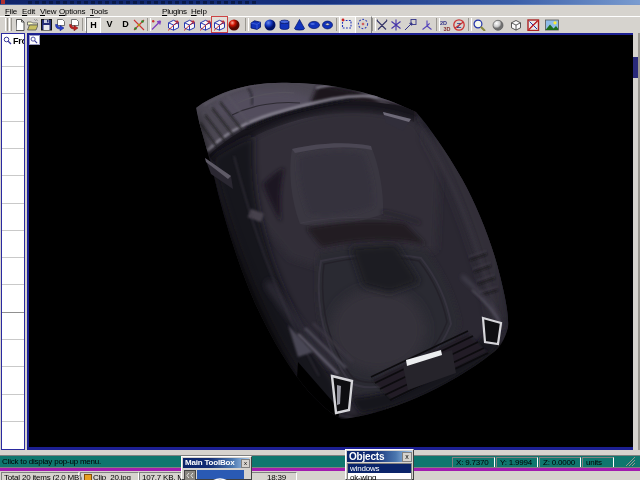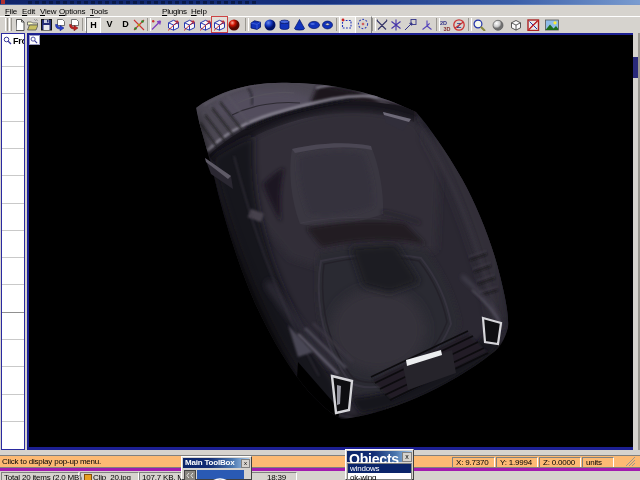--- a/index.html
+++ b/index.html
@@ -388,21 +388,21 @@
 <path d="M383,112 L 411,119 L 409,122 L 384,115 Z" fill="#6e6a78"></path>
 <path d="M205,158 L 231,176 L 233,189 L 211,174 Z" fill="#2a2731"></path>
 <path d="M205,158 L 231,176 L 228,179 L 206,162 Z" fill="#5e5a66"></path>
 
 <path d="M332,376 L 352,381 L 349,410 L 336,413 Z" fill="#0e0e11" stroke="#d6d6da" stroke-width="2.4"></path>
 <path d="M337,385 L 341,386 L 340,404 L 337,405 Z" fill="#9a9aa4"></path>
 <path d="M483,318 L 501,323 L 498,344 L 485,342 Z" fill="#0e0e11" stroke="#d6d6da" stroke-width="2.2"></path>
 </svg>
 
 <div class="abs" style="left:0;top:455px;width:640px;height:1px;background:#808080;"></div>
-<div class="abs t8" style="left:0;top:456px;width:640px;height:11px;background:#fdba74;">
+<div class="abs t8" style="left:0;top:456px;width:640px;height:11px;background:#0f766e;">
   <span style="position:absolute;left:2px;top:1px;">Click to display pop-up menu.</span>
 </div>
 <div class="abs cellsunk" style="left:452px;top:457px;width:41px;height:9px;">
     <span class="t8" style="position:absolute;left:3px;top:0px;">X: 9.7370</span>
   </div>
 <div class="abs cellsunk" style="left:496px;top:457px;width:40px;height:9px;">
     <span class="t8" style="position:absolute;left:3px;top:0px;">Y: 1.9994</span>
   </div>
 <div class="abs cellsunk" style="left:539px;top:457px;width:40px;height:9px;">
     <span class="t8" style="position:absolute;left:3px;top:0px;">Z: 0.0000</span>
@@ -447,21 +447,21 @@
     </div>
   <div style="position:absolute;left:15px;top:13px;width:47px;height:9px;background:#2a5ab4;">
     <svg width="47" height="9">
         <path d="M15,6.5 Q 23,1.5 31,6.5" stroke="#fff" fill="none" stroke-width="1.4"></path>
         <path d="M15,8 Q 23,3 31,8" stroke="#cdd8ee" fill="none" stroke-width="1"></path>
       </svg>
   </div>
 </div>
 
 <div class="abs" style="left:345px;top:449px;width:69px;height:31px;background:#d6d3ce;border:1px solid;border-color:#fff #404040 #404040 #fff;box-sizing:border-box;">
-  <div style="position:absolute;left:1px;top:1px;width:65px;height:11px;background:linear-gradient(90deg,#0a246a 0%,#122c74 40%,#4a76ae 75%,#a6caf0 100%);color:#fff;font-size:14px;font-weight:bold;letter-spacing:-0.2px;">
+  <div style="position:absolute;left:1px;top:1px;width:65px;height:11px;background:linear-gradient(90deg,#0a246a 0%,#122c74 40%,#4a76ae 75%,#a6caf0 100%);color:#fff;font-size:10px;font-weight:bold;letter-spacing:-0.2px;">
     <span style="position:absolute;left:2px;top:0px;">Objects</span>
   </div>
   <div style="position:absolute;left:56px;top:2px;width:8px;height:8px;background:#d6d3ce;border:1px solid #808080;color:#000;font-size:7px;line-height:7px;text-align:center;">x</div>
   <div style="position:absolute;left:1px;top:13px;width:65px;height:17px;background:#fff;border:1px solid #808080;box-sizing:border-box;text-align:right;">
     <div style="position:absolute;left:0;top:0;width:63px;height:9px;background:#0a246a;color:#fff;">
         <span class="t8" style="position:absolute;left:2px;top:0px;color:#fff;">windows</span>
       </div>
     <div style="position:absolute;left:0;top:9px;width:63px;height:8px;">
         <span class="t8" style="position:absolute;left:2px;top:0px;">ok-wing</span>
       </div>

